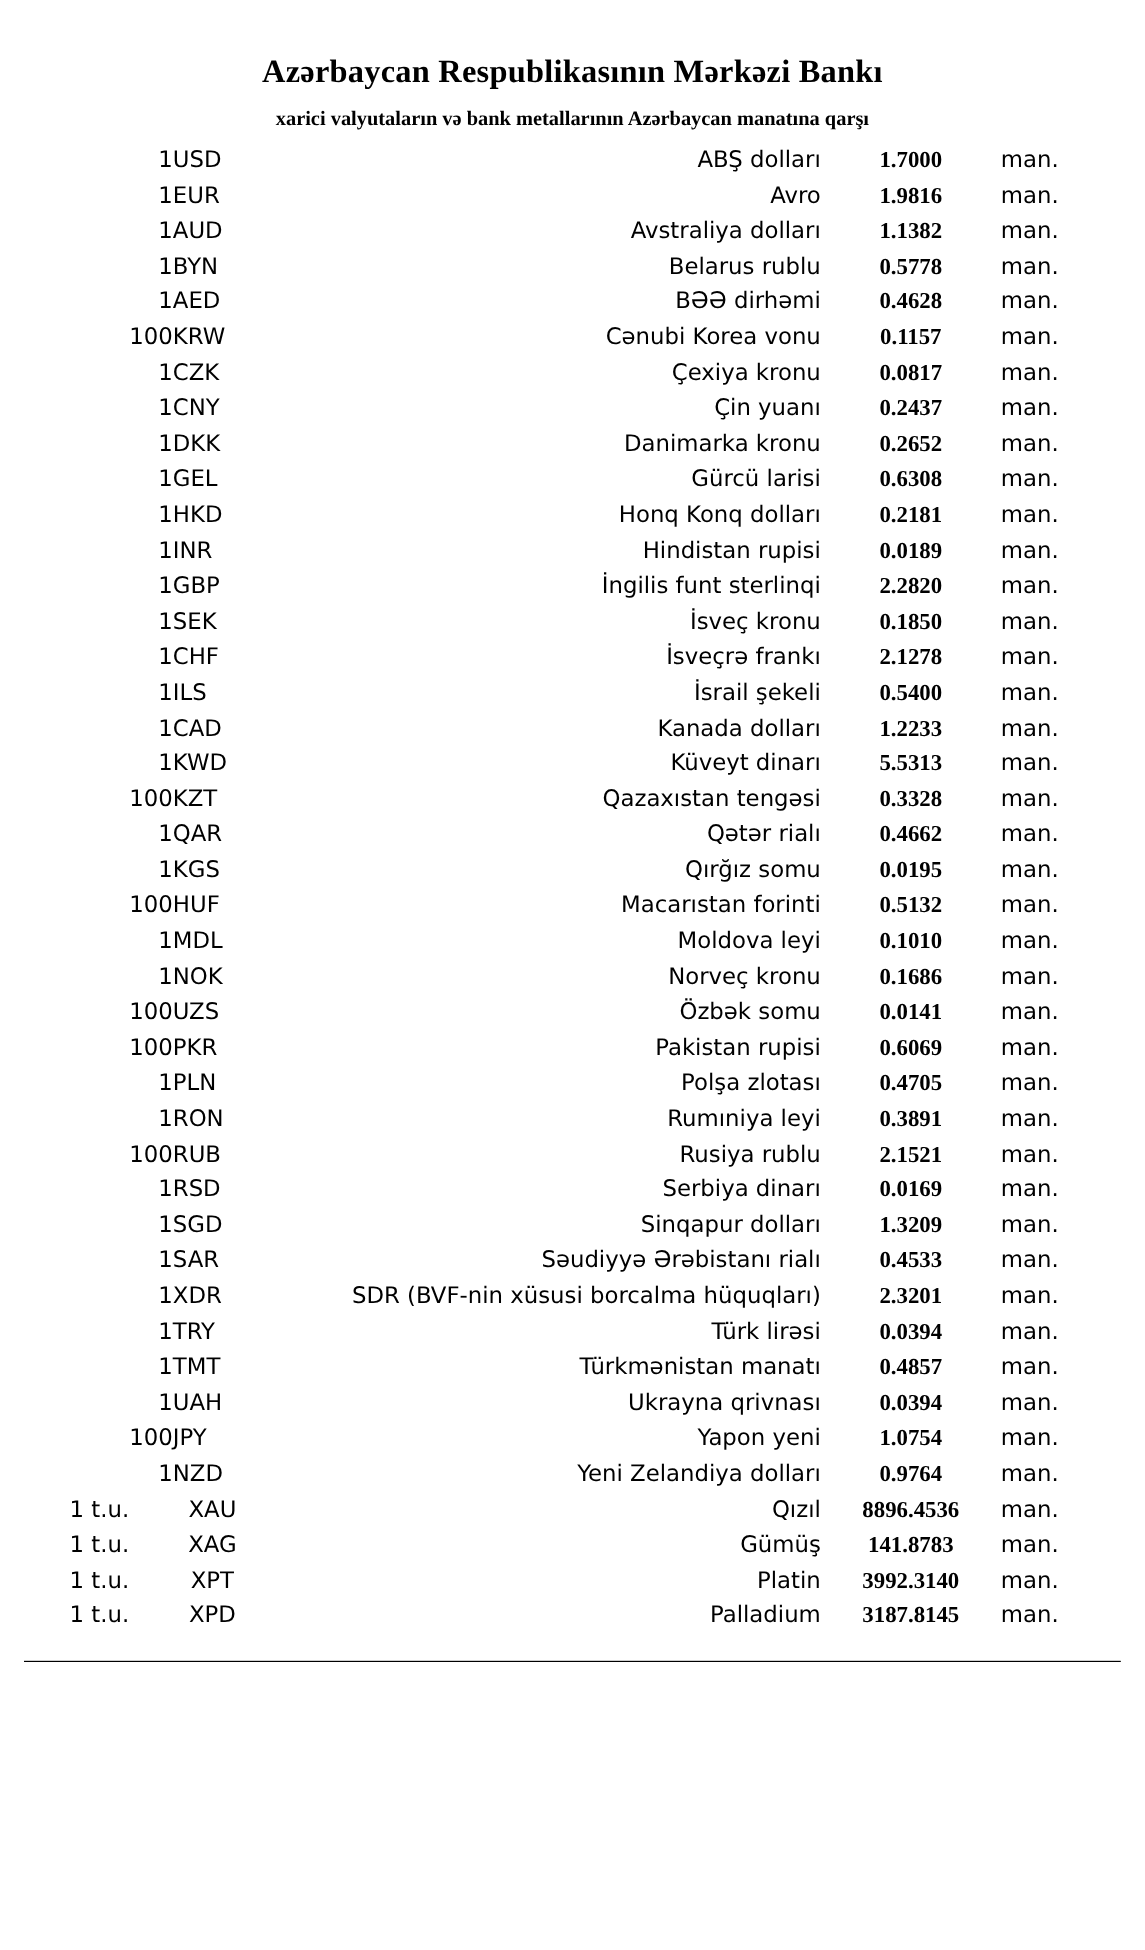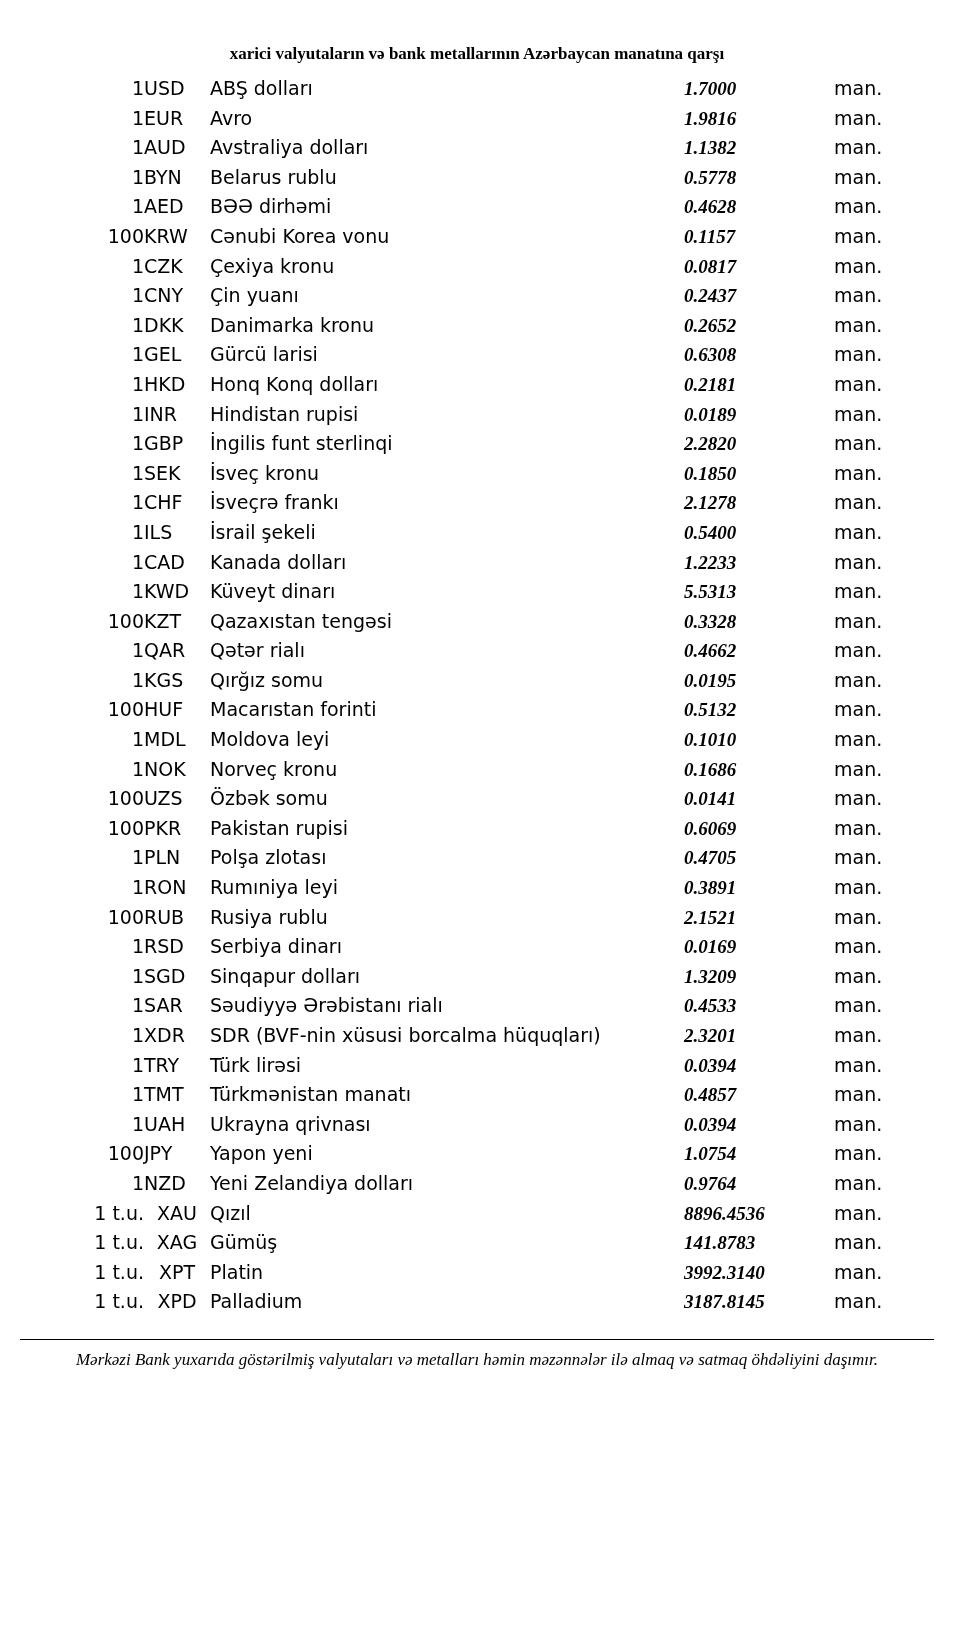--- a/index.html
+++ b/index.html
@@ -71,42 +71,41 @@
     font-family: "DejaVu Sans", sans-serif;
   }
   td.code {
     width: 66px;
     text-align: left;
     font-size: 18px;
     font-family: "DejaVu Sans", sans-serif;
     padding-right: 6px;
   }
   td.name {
-    text-align: left;
+    text-align: right;
     font-size: 19px;
     padding-left: 6px;
   }
   td.value {
     width: 150px;
-    text-align: left;
-    font-family: "Liberation Serif", serif;
-    font-style: italic;
+    text-align: center;
+    font-family: "Liberation Serif", serif;
     font-weight: bold;
     font-size: 18px;
     padding-right: 10px;
   }
   td.unit {
     width: 62px;
     text-align: left;
     font-size: 19px;
     padding-left: 2px;
   }
   table.metals td.qty {
     width: 86px;
-    text-align: right;
+    text-align: left;
     padding-left: 0;
     padding-right: 0;
   }
   table.metals td.code {
     width: 66px;
     text-align: center;
   }
   .footer-wrap {
     margin-top: 22px;
     padding: 0 20px;
@@ -122,20 +121,21 @@
     font-style: italic;
     font-size: 17px;
     padding-bottom: 18px;
   }
 </style>
 </head>
 <body>
 
 <div class="page">
 
+  <h1 class="doc-title">Azərbaycan Respublikasının Mərkəzi Bankı</h1>
   <div class="doc-subtitle2">xarici valyutaların və bank metallarının Azərbaycan manatına qarşı</div>
 
 
   <table class="rates">
     <tbody id="currency-rows">
         <tr>
           <td class="qty">1</td>
           <td class="code">USD</td>
           <td class="name">ABŞ dolları</td>
           <td class="value">1.7000</td>
@@ -434,14 +434,13 @@
           <td class="value">3187.8145</td>
           <td class="unit">man.</td>
         </tr>
       </tbody>
   </table>
 
 </div>
 
 <div class="footer-wrap">
   <hr class="rule">
-  <div class="footnote">Mərkəzi Bank yuxarıda göstərilmiş valyutaları və metalları həmin məzənnələr ilə almaq və satmaq öhdəliyini daşımır.</div>
 </div>
 
 </body></html>

